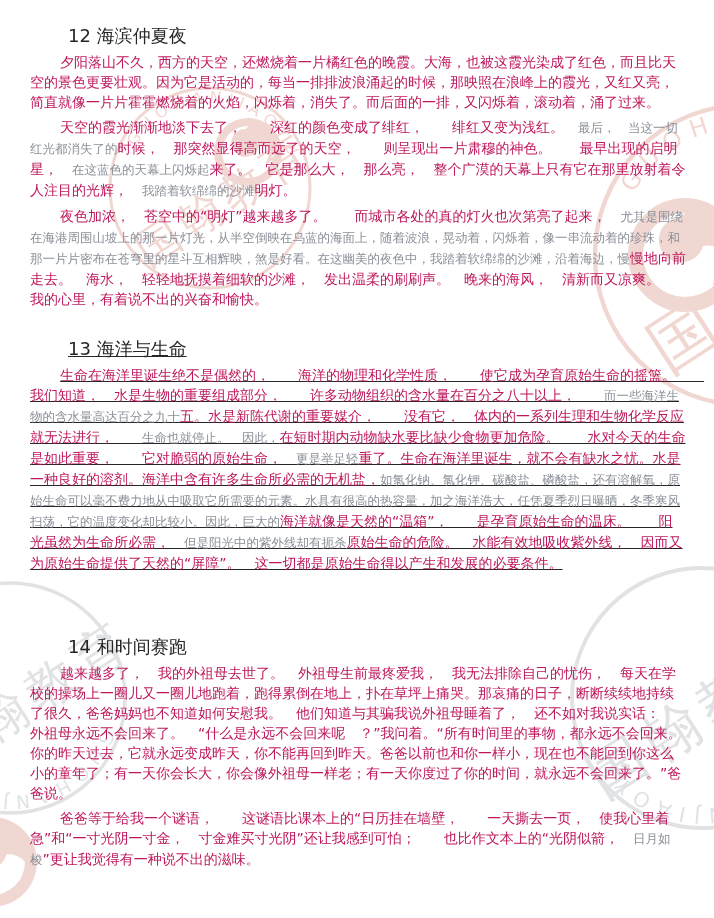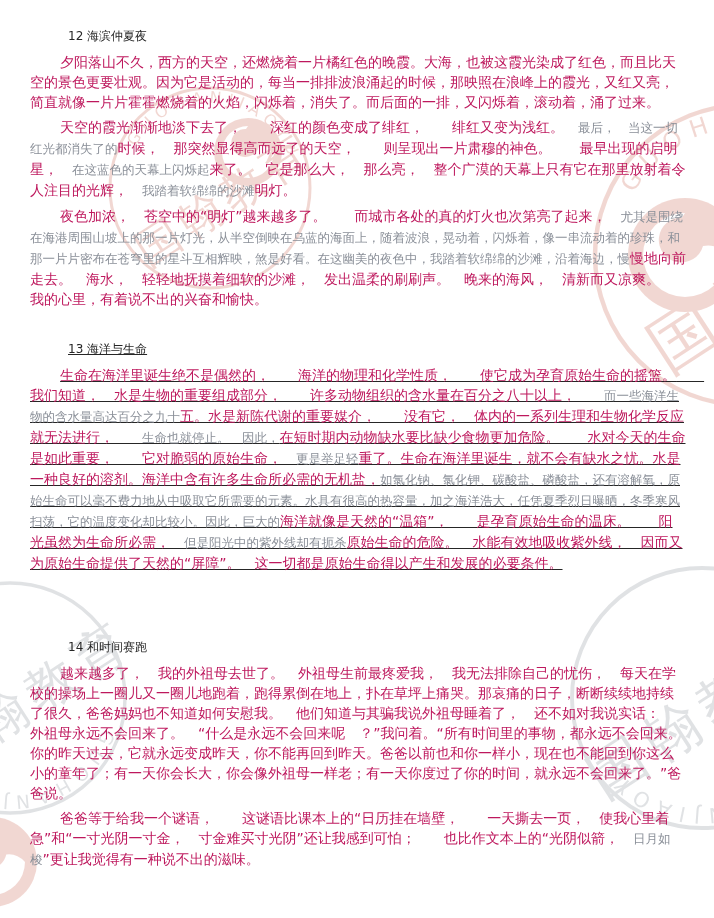--- a/index.html
+++ b/index.html
@@ -12,21 +12,21 @@
   .wm-pink{color:#d98c7e;opacity:.34;}
   .wm-gray{color:#9aa0a8;opacity:.30;}
   .wm .ring{fill:none;stroke:currentColor;stroke-width:3;}
   .wm .arc{fill:currentColor;font-size:16px;letter-spacing:6px;font-family:"DejaVu Sans",sans-serif;}
   .wm .disc{fill:currentColor;}
   .wm .swirl{fill:#ffffff;}
   .wm .chars{fill:currentColor;font-size:44px;letter-spacing:6px;font-family:"DejaVu Sans",sans-serif;}
   
   .content{position:absolute;left:30px;top:26px;width:656px;z-index:1;
            font-size:14px;line-height:20px;color:#262626;}
-  .sec-title{margin:0 0 6px 0;padding-left:38px;font-size:12px;font-weight:400;color:#262626;}
+  .sec-title{margin:0 0 6px 0;padding-left:38px;font-size:18px;font-weight:400;color:#262626;}
   .para{margin:0 0 5px 0;text-indent:2.15em;}
   .doc-section{margin:0;}
   #sec-13{margin-top:30px;text-decoration:underline;}
   #sec-14{margin-top:64px;}
   .print{color:#be185d;}
   .ans{font-size:12.5px;color:#8a8f98;}
 </style>
 </head>
 <body>
 

